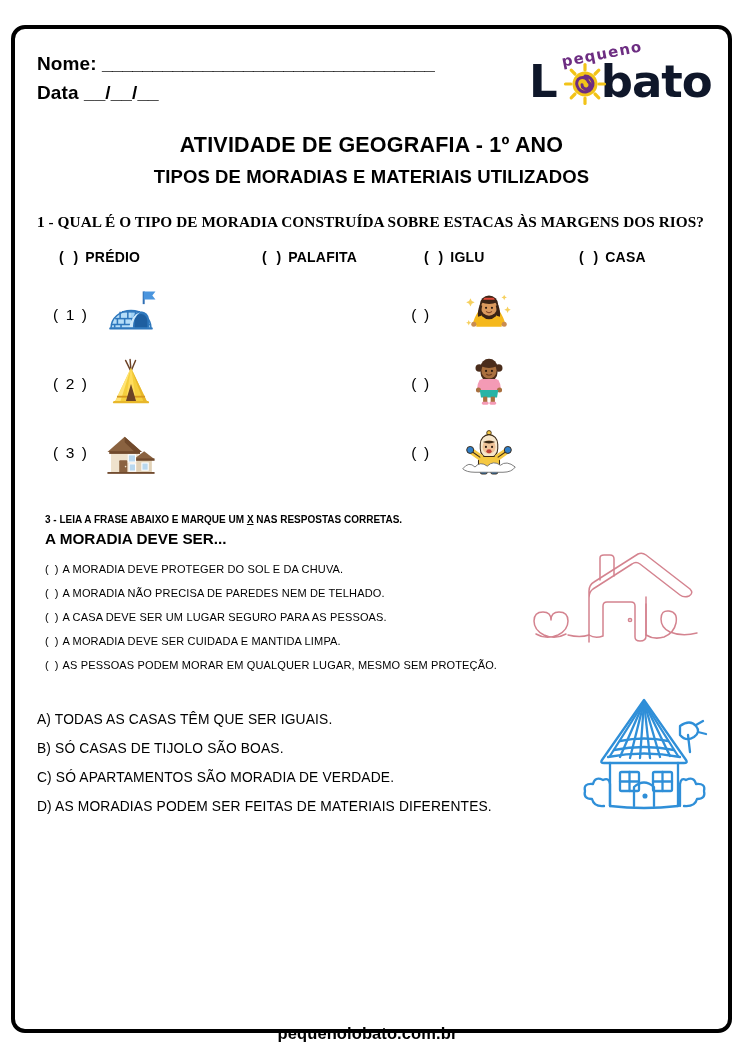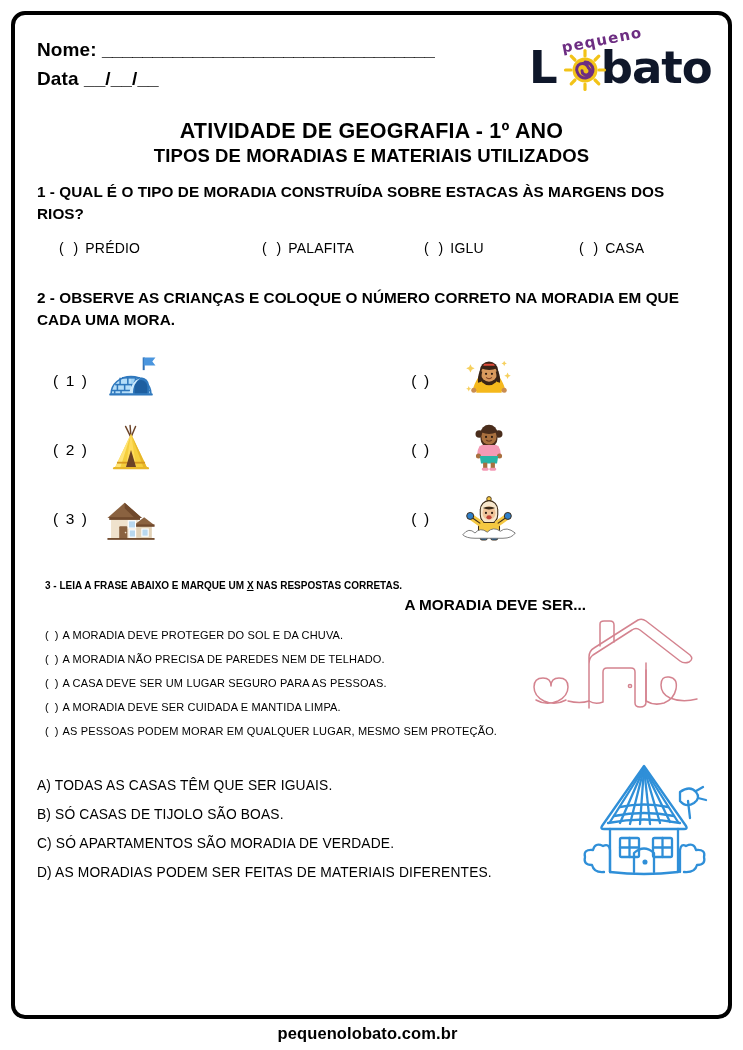--- a/index.html
+++ b/index.html
@@ -10,21 +10,21 @@
     background: #ffffff;
     font-family: "Liberation Sans", sans-serif;
     color: #000000;
     overflow: hidden;
     position: relative;
   }
 
   .page-frame {
     position: absolute;
     left: 11px;
-    top: 11px;
+    top: 25px;
     width: 721px;
     height: 1008px;
     border: 4px solid #000000;
     border-radius: 14px;
     background: #ffffff;
   }
 
   .inner {
     position: absolute;
     left: 0; top: 0; right: 0; bottom: 0;
@@ -87,41 +87,41 @@
     font-weight: bold;
     font-size: 21.5px;
     letter-spacing: .2px;
     margin-top: 18px;
   }
   .title-sub {
     text-align: center;
     font-weight: bold;
     font-size: 18.5px;
     letter-spacing: .1px;
-    margin-top: 1px;
+    margin-top: 8px;
   }
 
   
   .q-text {
     font-weight: bold;
     font-size: 15.3px;
     line-height: 1.42;
     letter-spacing: .05px;
   }
-  .q1 { margin-top: 14px; }
+  .q1 { margin-top: 23px; font-family: Liberation Serif, serif; }
   .q2 { margin-top: 31px; }
 
   .q1-options {
     display: flex;
     margin-top: 16px;
     padding-left: 22px;
     font-size: 14px;
     letter-spacing: .2px;
   }
-  .q1-options .opt { white-space: nowrap; }
+  .q1-options .opt { white-space: nowrap; font-weight: bold; }
   .q1-options .opt:nth-child(1) { width: 171px; }
   .q1-options .opt:nth-child(2) { width: 162px; margin-left: 32px; }
   .q1-options .opt:nth-child(3) { width: 155px; }
   .opt-paren { letter-spacing: 3px; }
 
   
   .match-grid {
     margin-top: 16px;
     display: flex;
   }
@@ -144,21 +144,21 @@
     width: 64px; height: 64px;
     display: flex; align-items: center; justify-content: center;
   }
 
   
   .q3 { margin-top: 26px; padding-left: 8px; }
   .q3-line1 { font-weight: bold; font-size: 10px; }
   .q3-line1 u { text-decoration: underline; }
   .q3-line2 {
     font-weight: bold; font-size: 15.3px;
-    text-align: right;
+    text-align: left;
     margin-top: 5px;
     padding-right: 120px;
   }
   .q3-body { position: relative; margin-top: 10px; }
   .q3-list { }
   .q3-item {
     font-size: 11px;
     line-height: 1.0;
     padding: 6.5px 0;
     letter-spacing: .15px;
@@ -261,21 +261,20 @@
       <div class="opt">
         <span class="opt-paren">(    )</span>
         <span>IGLU</span>
       </div>
       <div class="opt">
         <span class="opt-paren">(    )</span>
         <span>CASA</span>
       </div>
     </div>
 
-    <div class="q-text q2">2 - OBSERVE AS CRIANÇAS E COLOQUE O NÚMERO CORRETO NA MORADIA EM QUE CADA UMA MORA.</div>
 
     <div class="match-grid">
 
       <div class="match-col left">
 
         <div class="match-row">
           <div class="match-label">( 1 )</div>
           <div class="match-art">
             <svg viewBox="0 0 64 64" width="58" height="58">
               <line x1="46" y1="6" x2="46" y2="20" stroke="#2f6fb5" stroke-width="2.2"></line>

